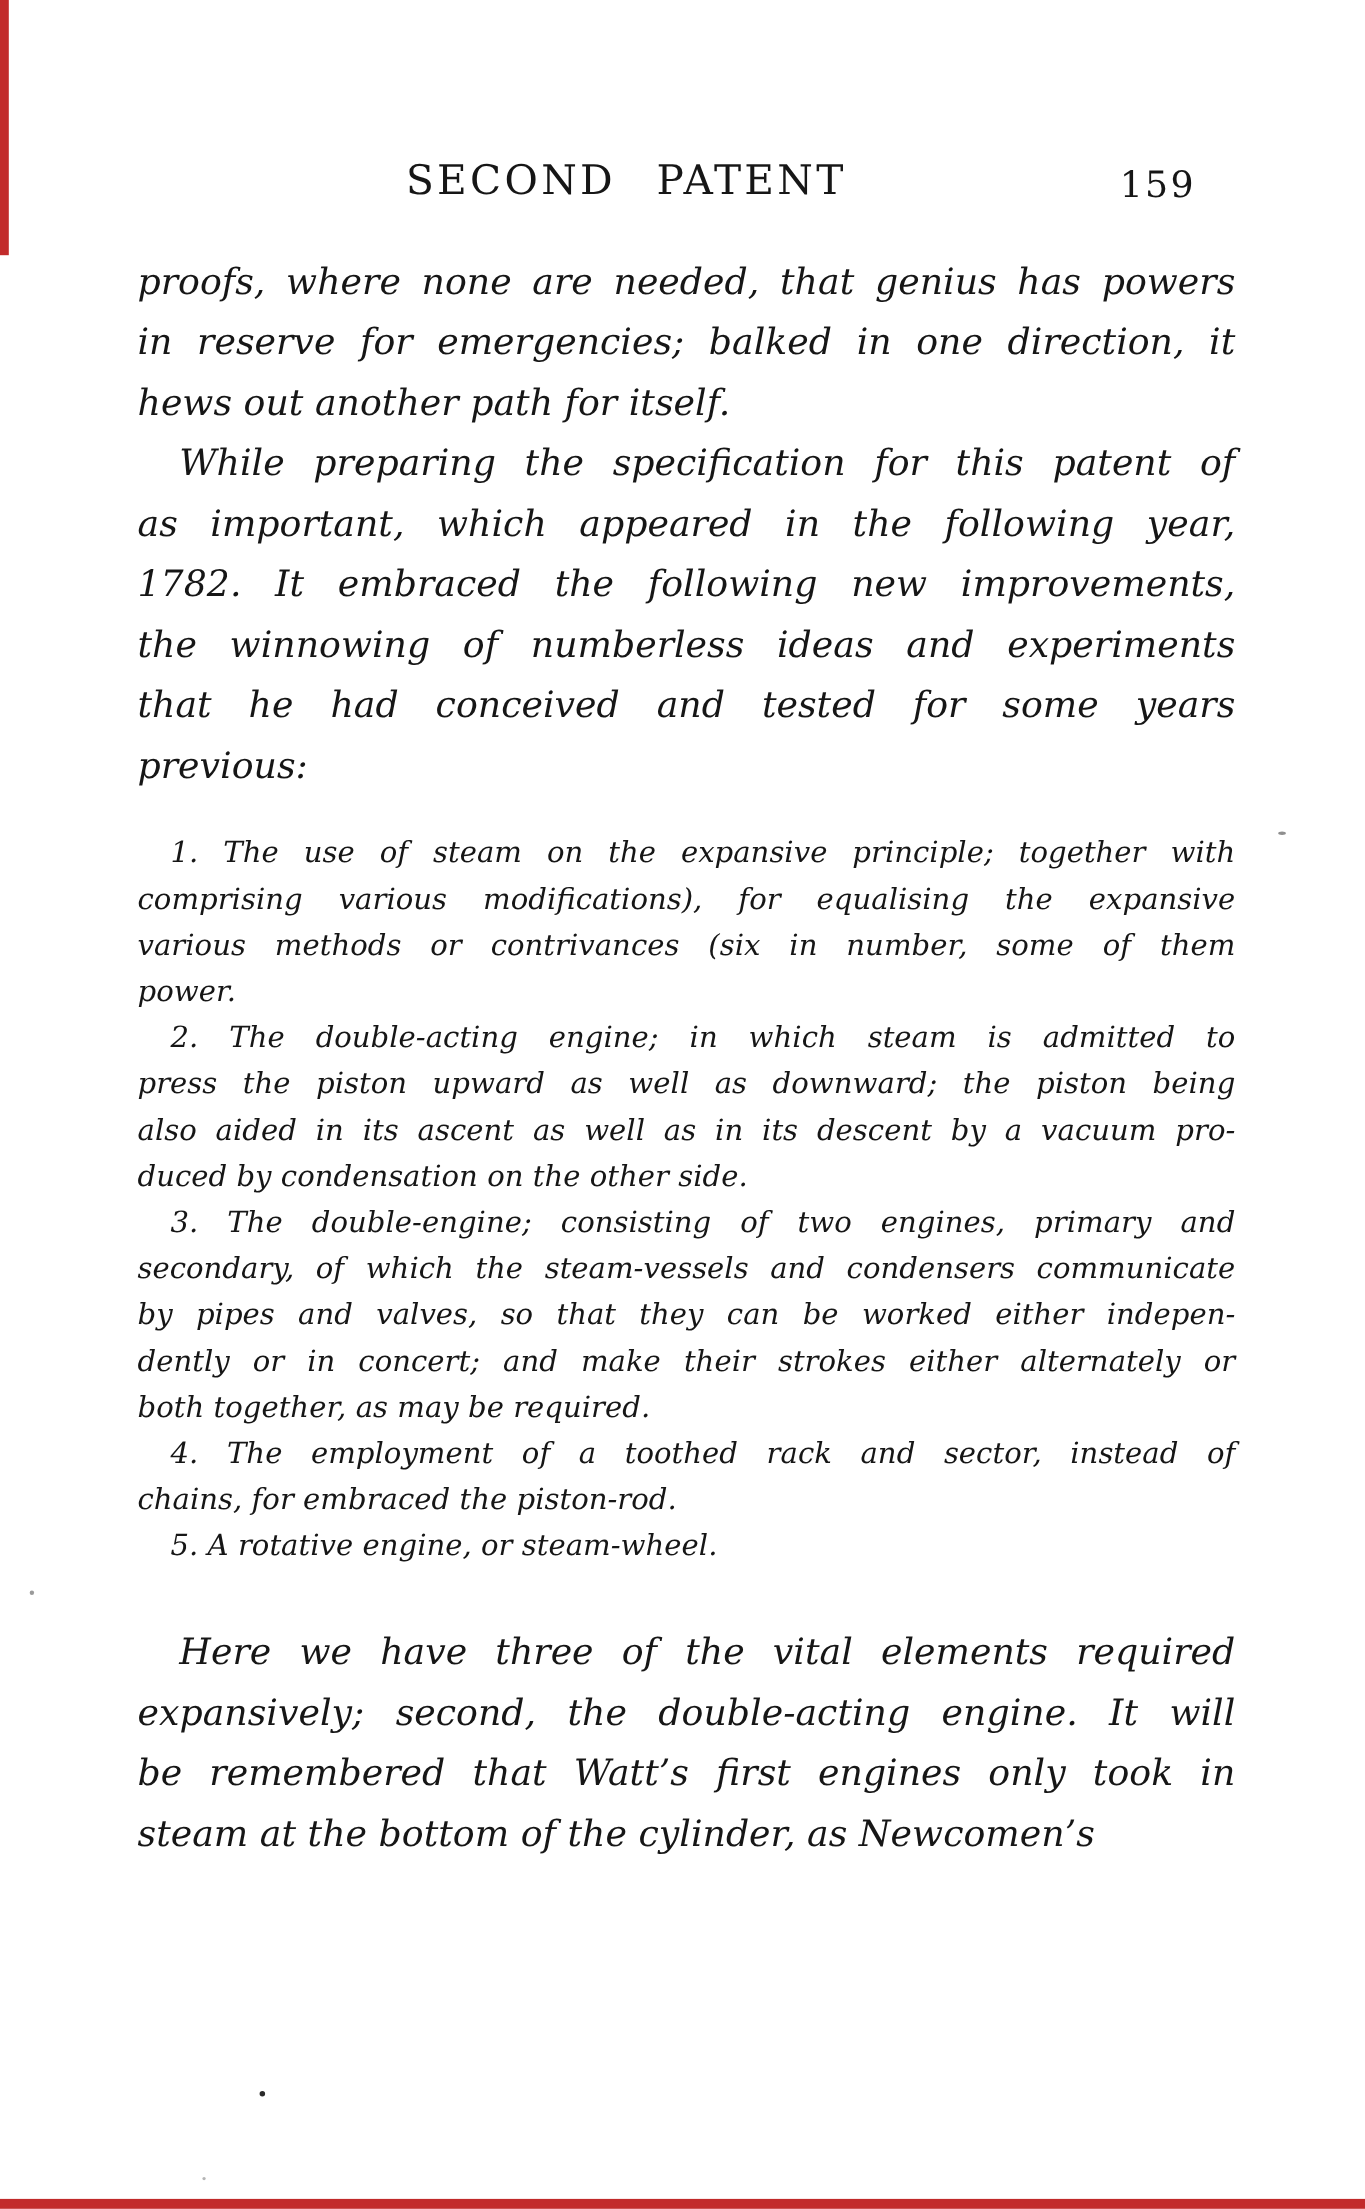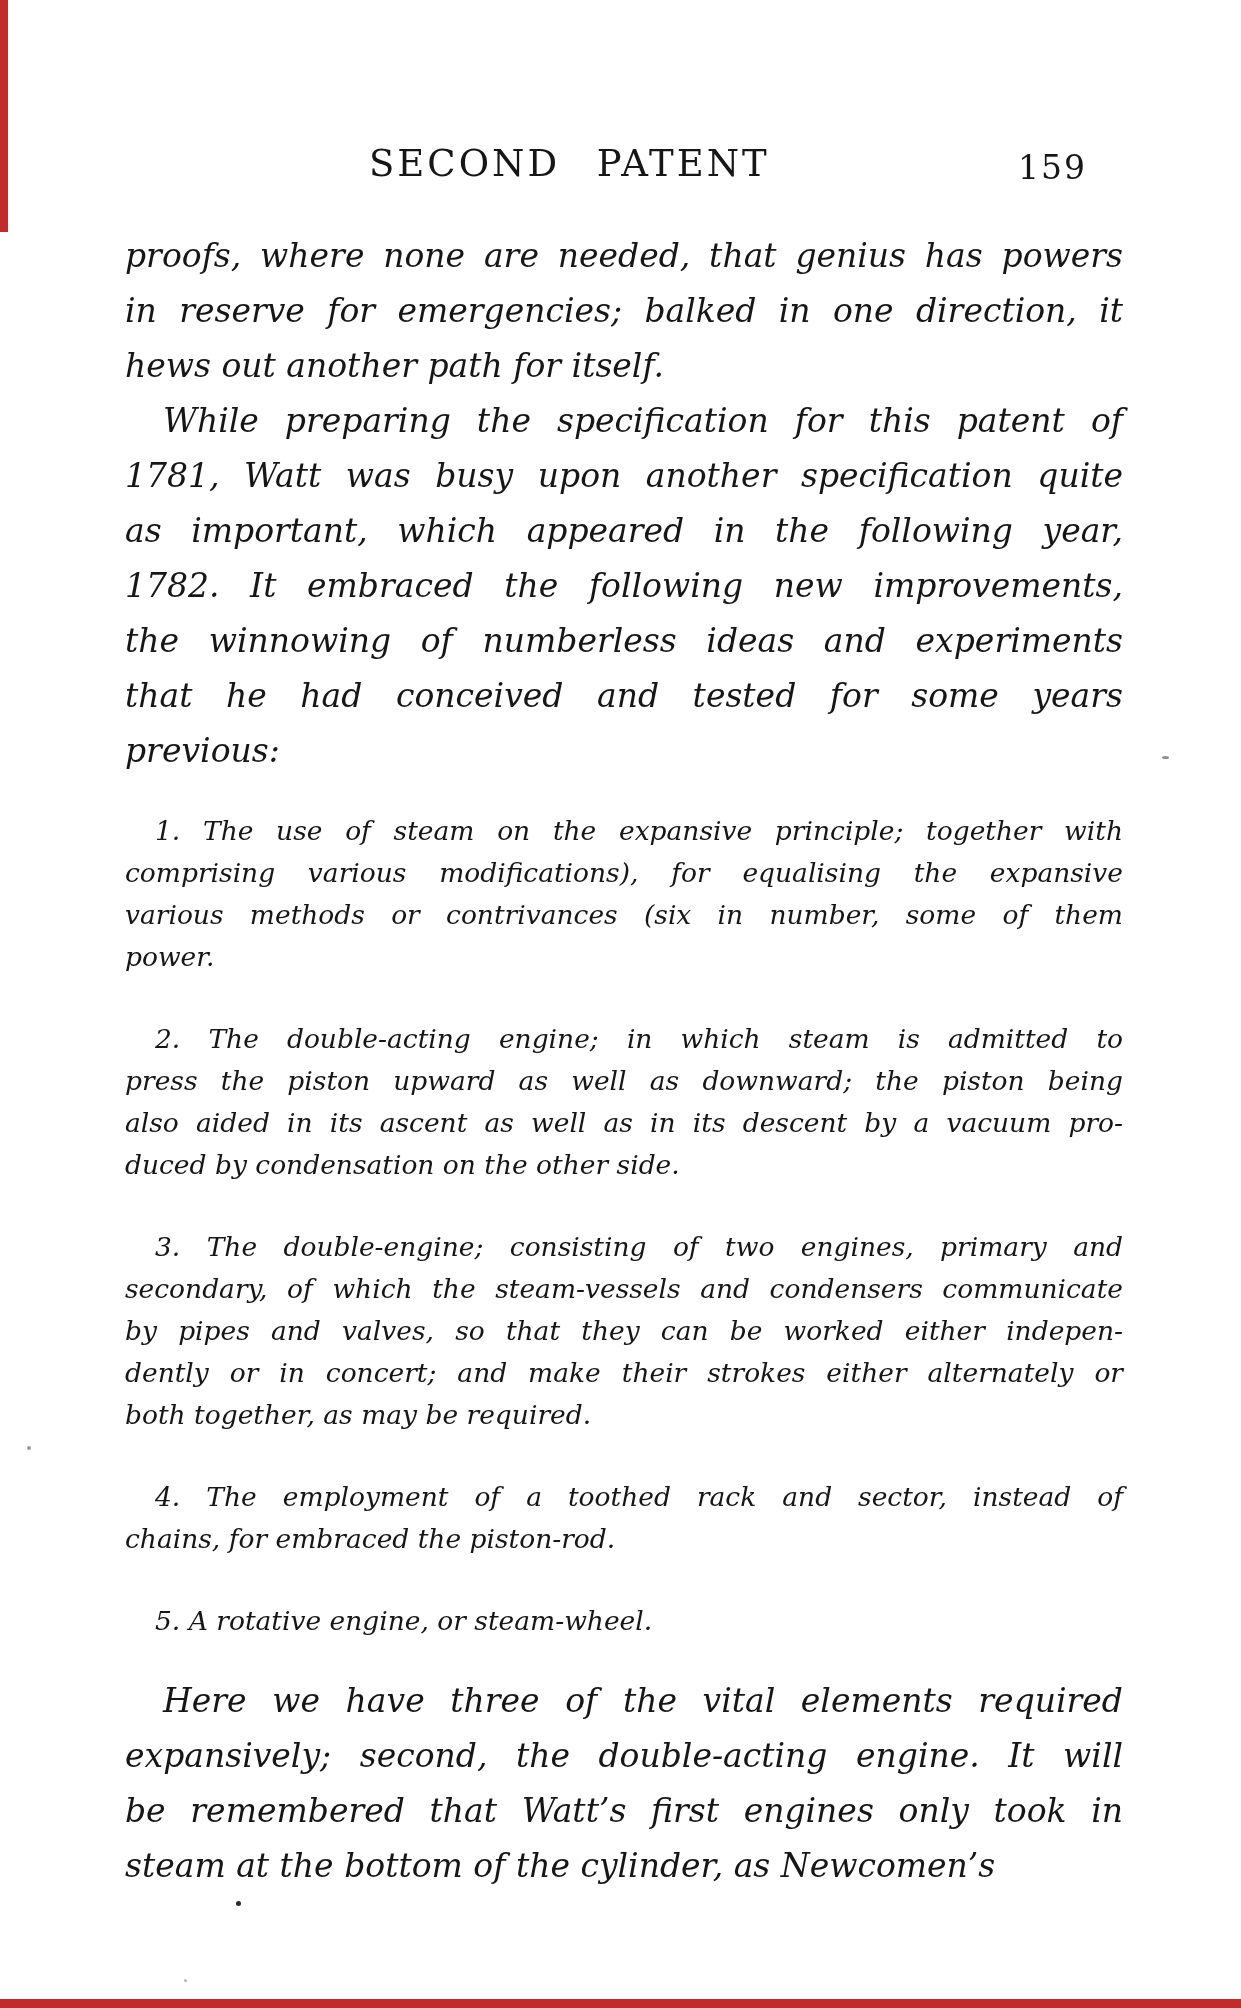--- a/index.html
+++ b/index.html
@@ -22,32 +22,32 @@
   }
   .page-number {
     position: absolute; left: 893px; top: 6px;
     font-size: 33px; letter-spacing: 2px; text-align: center;
   }
 
   
   .textblock { position: absolute; left: 125px; top: 228px; width: 998px; }
   .para { margin: 0; }
   .para.body  { font-size: 33px;   line-height: 55px; }
-  .para.small { font-size: 26.5px; line-height: 42px; margin-top: 40px; }
+  .para.small { font-size: 26.5px; line-height: 42px; }
   .para .line {
     text-align: justify;
     text-align-last: justify;
     font-style: italic;
     -moz-text-align-last: justify;
   }
   .para .line.last { text-align-last: left; -moz-text-align-last: left; }
   .para.body.indent  .line:first-child { text-indent: 38px; }
   .para.small.indent .line:first-child { text-indent: 30px; }
   .para.small.group-start { margin-top: 32px; }
-  .para.body.group-start  { margin-top: 31px; }
+  .para.body.group-start  { margin-top: 47px; }
 
   
   .edge { position: absolute; }
   .speck { position: absolute; border-radius: 50%; }
 </style>
 </head>
 <body>
 
 <div class="page">
 
@@ -57,21 +57,20 @@
   </div>
 
   <div class="textblock" id="paragraphs">
       <div class="para body">
         <div class="line">proofs, where none are needed, that genius has powers</div>
         <div class="line">in reserve for emergencies; balked in one direction, it</div>
         <div class="line last">hews out another path for itself.</div>
       </div>
       <div class="para body indent">
         <div class="line">While preparing the specification for this patent of</div>
-        <div class="line">1781, Watt was busy upon another specification quite</div>
         <div class="line">as important, which appeared in the following year,</div>
         <div class="line">1782. It embraced the following new improvements,</div>
         <div class="line">the winnowing of numberless ideas and experiments</div>
         <div class="line">that he had conceived and tested for some years</div>
         <div class="line last">previous:</div>
       </div>
       <div class="para small indent group-start">
         <div class="line">1. The use of steam on the expansive principle; together with</div>
         <div class="line">comprising various modifications), for equalising the expansive</div>
         <div class="line">various methods or contrivances (six in number, some of them</div>

